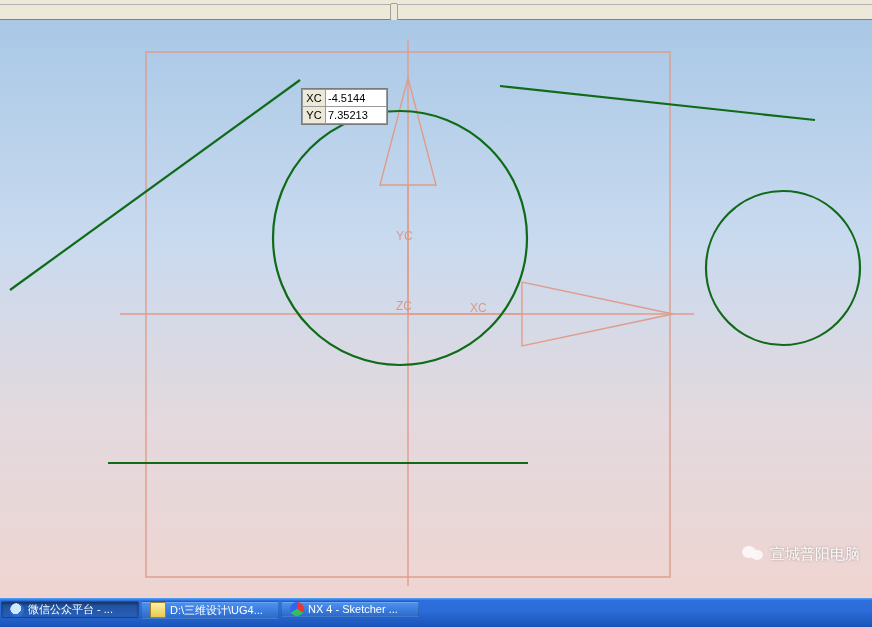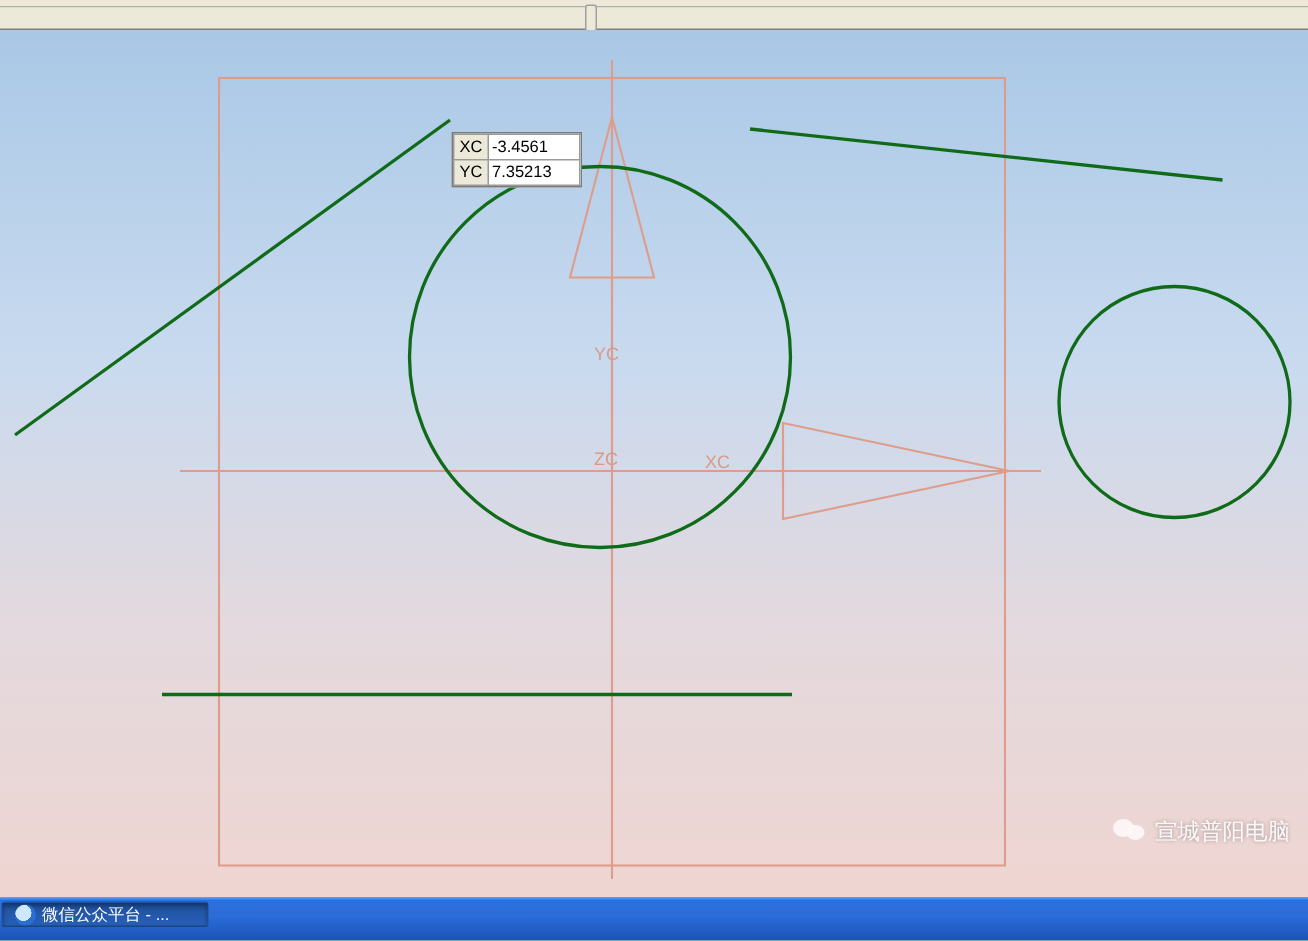--- a/index.html
+++ b/index.html
@@ -210,35 +210,43 @@
     <text x="396" y="220" class="axis-label">YC</text>
     <text x="396" y="290" class="axis-label">ZC</text>
     <text x="470" y="292" class="axis-label">XC</text>
   </svg>
 
   <div class="coord-box">
     <table>
       <tbody>
           <tr>
         <td class="lab">XC</td>
-        <td class="val">-3.4561</td>
+        <td class="val">-4.5144</td>
       </tr>
       <tr>
         <td class="lab">YC</td>
         <td class="val">7.35213</td>
       </tr>
     </tbody>
       </table>
   </div>
 
   <div class="watermark">
     <span class="bubble"></span>
     <span>宣城普阳电脑</span>
   </div>
 </div>
 
 <div class="taskbar">
   <div class="task-btn active">
     <span class="ico ico-ie"></span>
     <span>微信公众平台 - ...</span>
   </div>
+  <div class="task-btn">
+    <span class="ico ico-folder"></span>
+    <span>D:\三维设计\UG4...</span>
+  </div>
+  <div class="task-btn">
+    <span class="ico ico-nx"></span>
+    <span>NX 4 - Sketcher ...</span>
+  </div>
   <div class="tray"></div>
 </div>
 
 </body></html>

